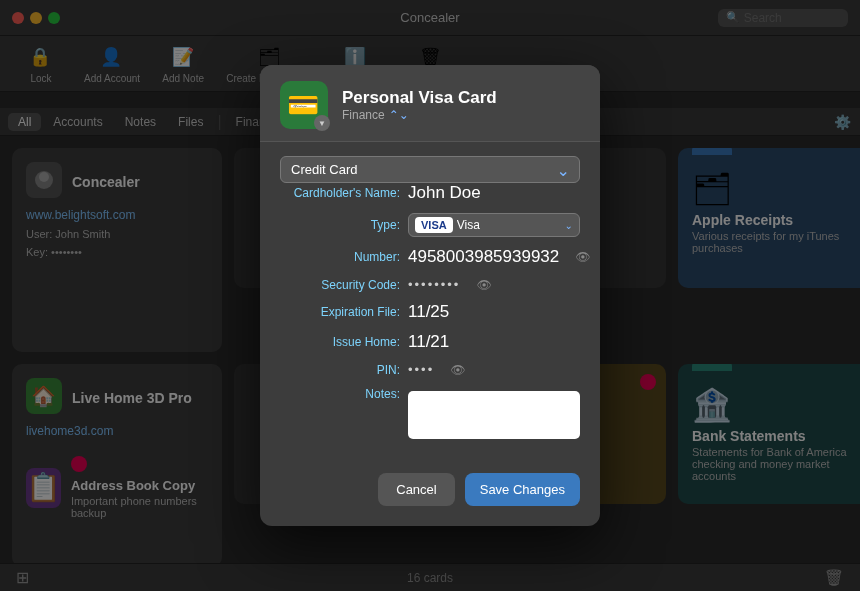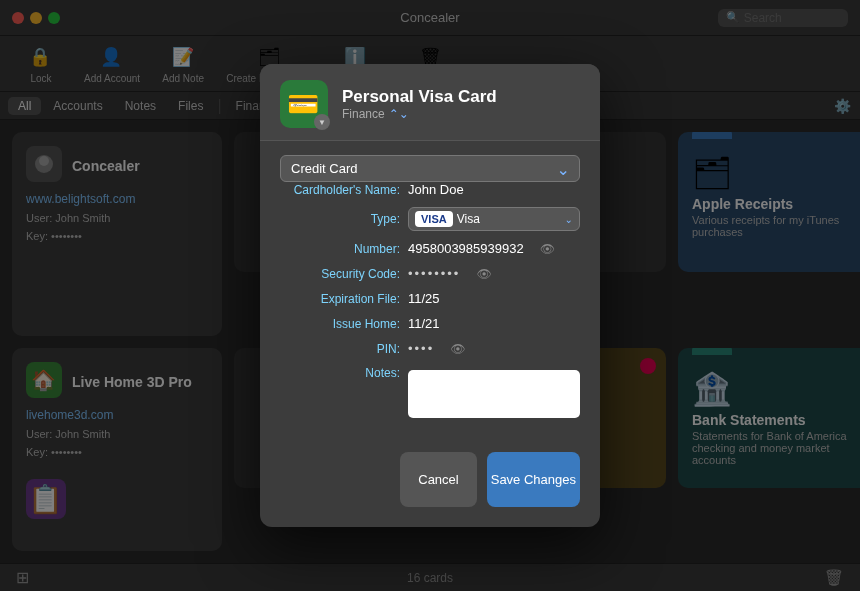--- a/index.html
+++ b/index.html
@@ -98,20 +98,21 @@
 
     
     .filterbar {
       background: #383838;
       height: 28px;
       display: flex;
       align-items: center;
       padding: 0 8px;
       border-bottom: 1px solid #222;
       gap: 2px;
+      margin-top: 16px;
     }
     .filter-btn {
       padding: 2px 10px;
       border-radius: 5px;
       font-size: 12px;
       cursor: pointer;
       color: #ccc;
       background: transparent;
       border: none;
     }
@@ -350,21 +351,21 @@
       margin-bottom: 10px;
       gap: 8px;
     }
     .modal-field-label {
       color: #7dd3fc;
       font-size: 12px;
       text-align: right;
     }
     .modal-field-value {
       color: #fff;
-      font-size: 13px;
+      font-size: 17px;
     }
     .visa-badge {
       display: inline-flex;
       align-items: center;
       gap: 6px;
       background: #fff;
       border-radius: 4px;
       padding: 2px 6px;
       font-size: 11px;
       font-weight: 700;
@@ -418,30 +419,30 @@
       display: flex;
       justify-content: flex-end;
       gap: 10px;
       padding: 10px 20px 0 20px;
     }
     .btn-cancel {
       background: #555;
       color: #fff;
       border: none;
       border-radius: 8px;
-      padding: 20px 18px;
+      padding: 9px 18px;
       font-size: 13px;
       cursor: pointer;
     }
     .btn-save {
       background: #3a7abf;
       color: #fff;
       border: none;
       border-radius: 8px;
-      padding: 7px 4px;
+      padding: 7px 15px;
       font-size: 13px;
       cursor: pointer;
       font-weight: 500;
     }
 
     
     .partial-card {
       background: #3d3d3d;
       border-radius: 10px;
       padding: 14px;
@@ -559,20 +560,25 @@
     <div style="font-size:32px;margin-top:8px;">🏦</div>
     <span class="folder-title">Bank Statements</span>
     <span class="folder-desc">Statements for Bank of America checking and money market accounts</span>
   </div>
 
 </div>
 
 <div style="position:absolute;bottom:58px;left:12px;width:200px;">
   <div class="card" style="display:flex;flex-direction:row;align-items:center;gap:10px;">
     <div style="font-size:28px;background:#6a3a8a;border-radius:8px;width:40px;height:40px;display:flex;align-items:center;justify-content:center;">📋</div>
+    <div>
+      <div class="folder-badge" style="position:relative;top:auto;right:auto;display:inline-block;margin-bottom:2px;background:#e05;"></div>
+      <div class="card-title" style="font-size:13px;">Address Book Copy</div>
+      <div class="folder-desc">Important phone numbers backup</div>
+    </div>
   </div>
 </div>
 
 <div class="bottombar">
   <span class="bottombar-grid">⊞</span>
   <span class="bottombar-text">16 cards</span>
   <span class="bottombar-trash">🗑</span>
 </div>
 
 <div class="modal-overlay">

